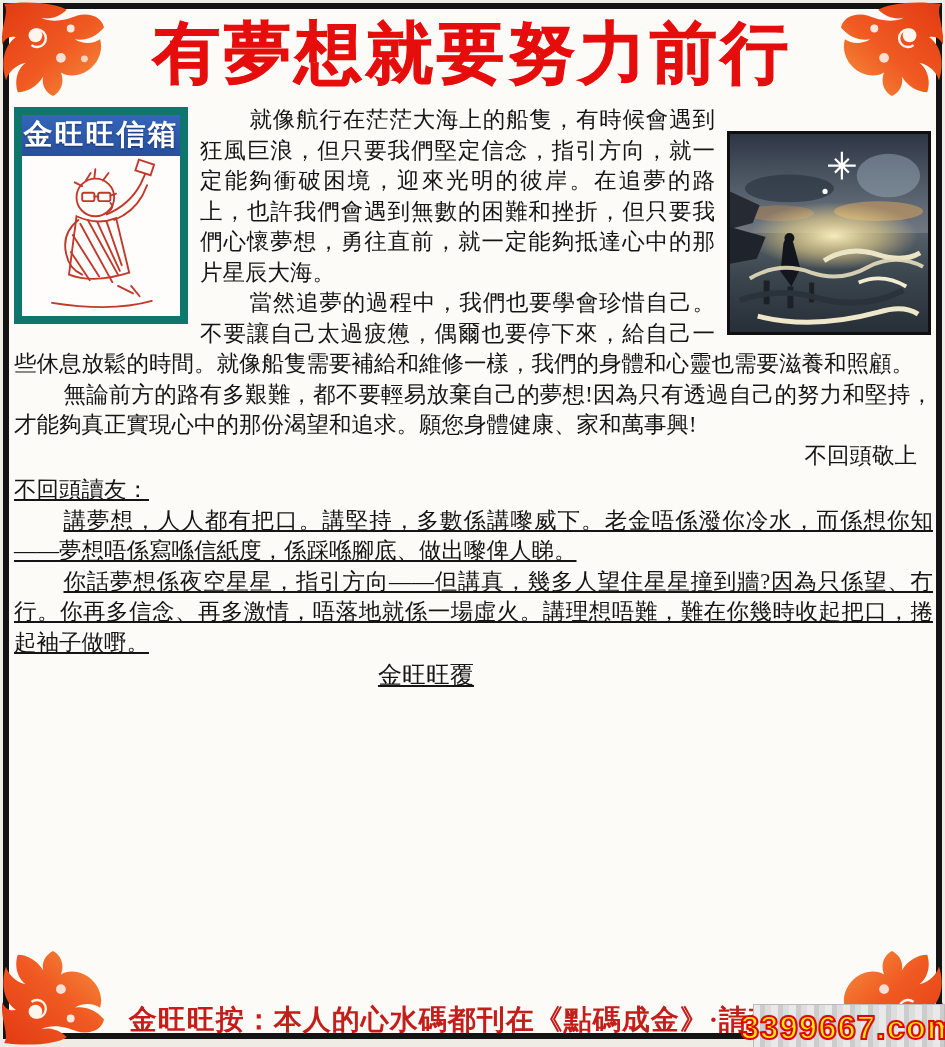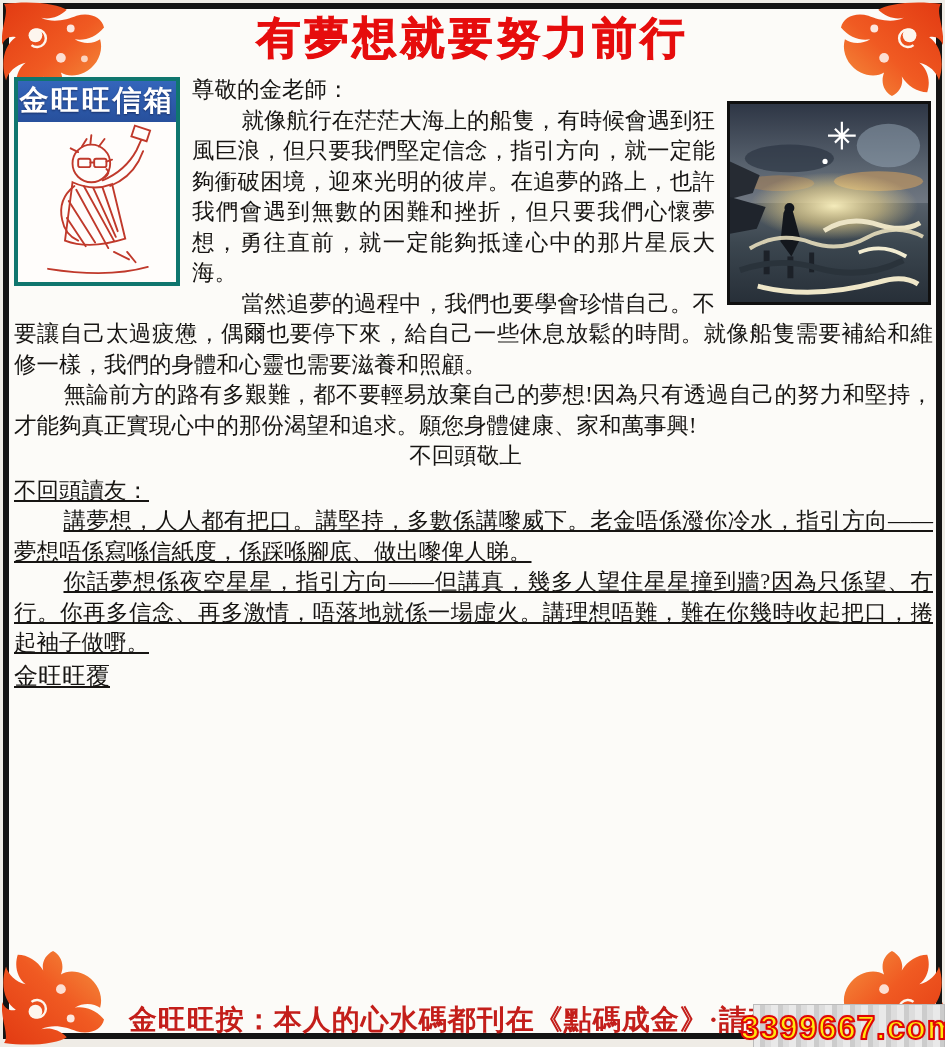--- a/index.html
+++ b/index.html
@@ -15,41 +15,41 @@
   .corner{position:absolute;width:108px;height:98px;z-index:1;}
   .corner svg{width:100%;height:100%;display:block;}
   .corner.tl{left:2px;top:2px;}
   .corner.tr{right:2px;top:2px;transform:scaleX(-1);}
   .corner.bl{left:2px;bottom:2px;transform:scaleY(-1);}
   .corner.br{right:2px;bottom:2px;transform:scale(-1,-1);}
   .inner{position:absolute;left:8px;top:4px;right:8px;bottom:4px;z-index:2;}
 
   .main-title{
     margin:6px 0 8px 0;text-align:center;
-    font-size:44px;font-weight:900;color:#e60d0d;
+    font-size:67px;font-weight:900;color:#e60d0d;
     letter-spacing:4px;line-height:1.3;
     -webkit-text-stroke:1px #e60d0d;
     white-space:nowrap;
   }
 
   .body-text{
     padding:0 4px 0 6px;
     font-size:22.5px;line-height:30.5px;
     color:#171513;text-align:justify;
   }
   .body-text p{margin:0;text-indent:2.2em;}
   p.no-indent{text-indent:0;}
-  p.right{ text-align:center;text-indent:0;padding-right:16px;}
+  p.right{ text-align:right;text-indent:0;padding-right:16px;}
   p.closing{text-indent:4.4em;}
-  p.signature{text-align:left;text-indent:0;padding-right:95px;font-size:24px;margin-top:2px;}
+  p.signature{text-align:center;text-indent:0;padding-right:95px;font-size:24px;margin-top:2px;}
   .reply-block{margin-top:4px;text-decoration:underline;}
 
   .mailbox{
     float:left;width:158px;margin:2px 12px 6px 0;
-    border:4px solid #0f766e;background:#fffdfb;
+    border:8px solid #0f766e;background:#fffdfb;
   }
   .mailbox-header{
     background:linear-gradient(#3465bb,#27509c);
     color:#ffffff;text-align:center;
     font-size:29px;font-weight:900;letter-spacing:2px;
     padding:4px 0 6px 0;
     text-shadow:0 1px 2px rgba(0,0,30,.45);
     white-space:nowrap;
   }
   .mailbox-cartoon{height:160px;background:#fffdfb;}
@@ -200,29 +200,28 @@
         <rect x="58" y="154" width="6" height="22" fill="#1c2128"></rect>
         <rect x="80" y="150" width="5" height="20" fill="#1c2128"></rect>
         <path d="M95,128 q25,-16 55,-6 q25,8 42,-2" stroke="#ece4c6" stroke-width="5" fill="none"></path>
         <path d="M20,146 q30,-18 62,-6 q30,10 58,-6 q28,-14 55,0" stroke="#e6ddbd" stroke-width="4" fill="none" opacity="0.9"></path>
         <path d="M10,168 q40,-14 80,-2 q45,12 85,-8" stroke="#2a333b" stroke-width="6" fill="none"></path>
         <path d="M28,184 q55,14 122,-4 q25,-8 40,2" stroke="#efe7c9" stroke-width="5" fill="none"></path>
         <path d="M130,150 q24,-10 48,4" stroke="#f2ecd2" stroke-width="4" fill="none"></path>
       </svg>
     </div>
 
-    <p class="no-indent">尊敬的金老師：</p>
     <p>就像航行在茫茫大海上的船隻，有時候會遇到狂風巨浪，但只要我們堅定信念，指引方向，就一定能夠衝破困境，迎來光明的彼岸。在追夢的路上，也許我們會遇到無數的困難和挫折，但只要我們心懷夢想，勇往直前，就一定能夠抵達心中的那片星辰大海。</p>
     <p>當然追夢的過程中，我們也要學會珍惜自己。不要讓自己太過疲憊，偶爾也要停下來，給自己一些休息放鬆的時間。就像船隻需要補給和維修一樣，我們的身體和心靈也需要滋養和照顧。</p>
     <p>無論前方的路有多艱難，都不要輕易放棄自己的夢想!因為只有透過自己的努力和堅持，才能夠真正實現心中的那份渴望和追求。願您身體健康、家和萬事興!</p>
     <p class="right">不回頭敬上</p>
 
     <div class="reply-block">
       <p class="no-indent">不回頭讀友：</p>
-      <p>講夢想，人人都有把口。講堅持，多數係講嚟威下。老金唔係潑你冷水，指引方向——夢想唔係寫喺信紙度，係踩喺腳底、做出嚟俾人睇。</p>
+      <p>講夢想，人人都有把口。講堅持，多數係講嚟威下。老金唔係潑你冷水，而係想你知——夢想唔係寫喺信紙度，係踩喺腳底、做出嚟俾人睇。</p>
       <p>你話夢想係夜空星星，指引方向——但講真，幾多人望住星星撞到牆?因為只係望、冇行。你再多信念、再多激情，唔落地就係一場虛火。講理想唔難，難在你幾時收起把口，捲起袖子做嘢。</p>
       <p class="signature">金旺旺覆</p>
     </div>
   </div>
 </div>
 
 <div class="footer">
   <span class="footer-note">金旺旺按：本人的心水碼都刊在《點碼成金》·請查閱·</span>
 </div>
 <div class="site-badge">

